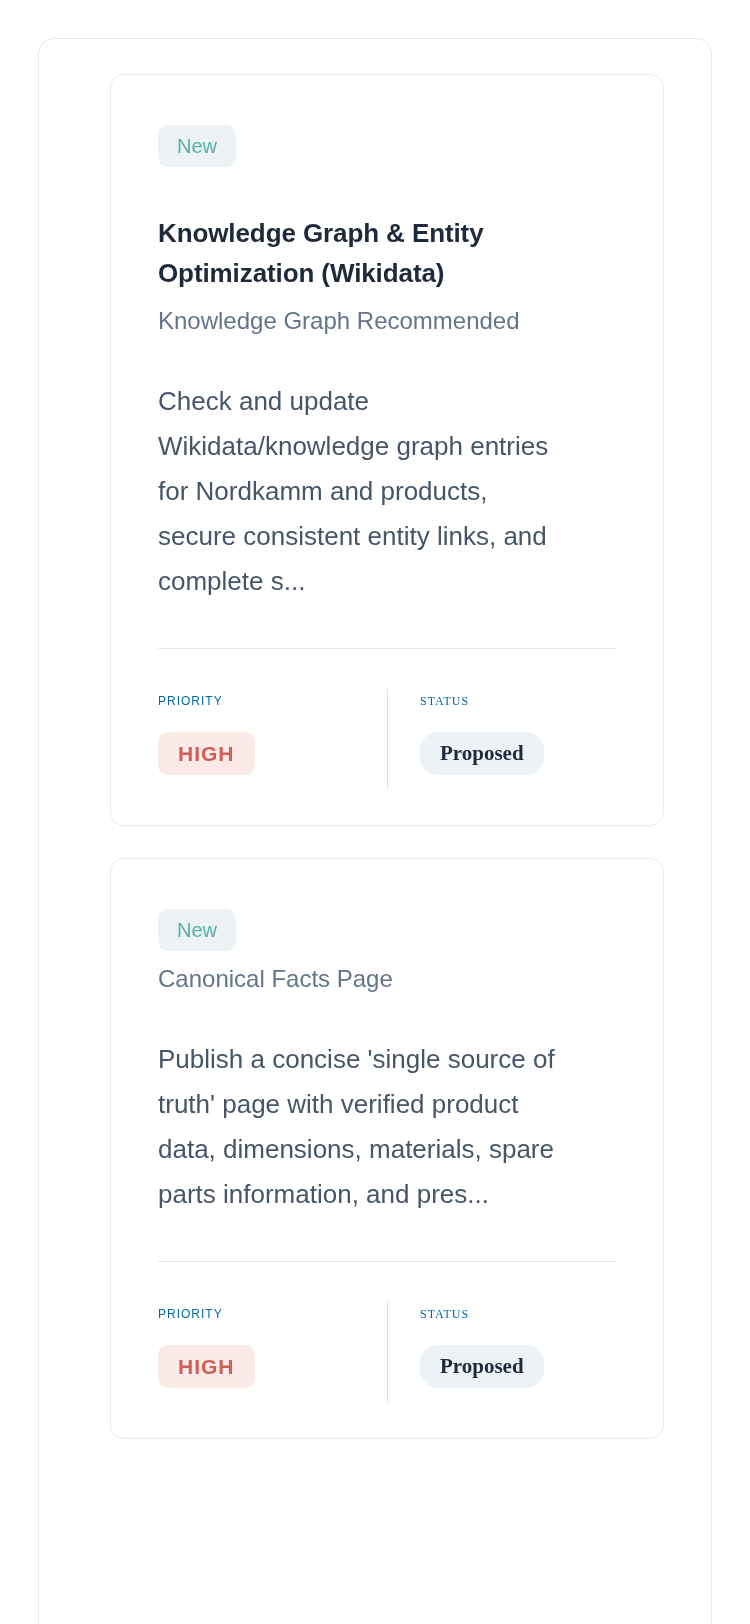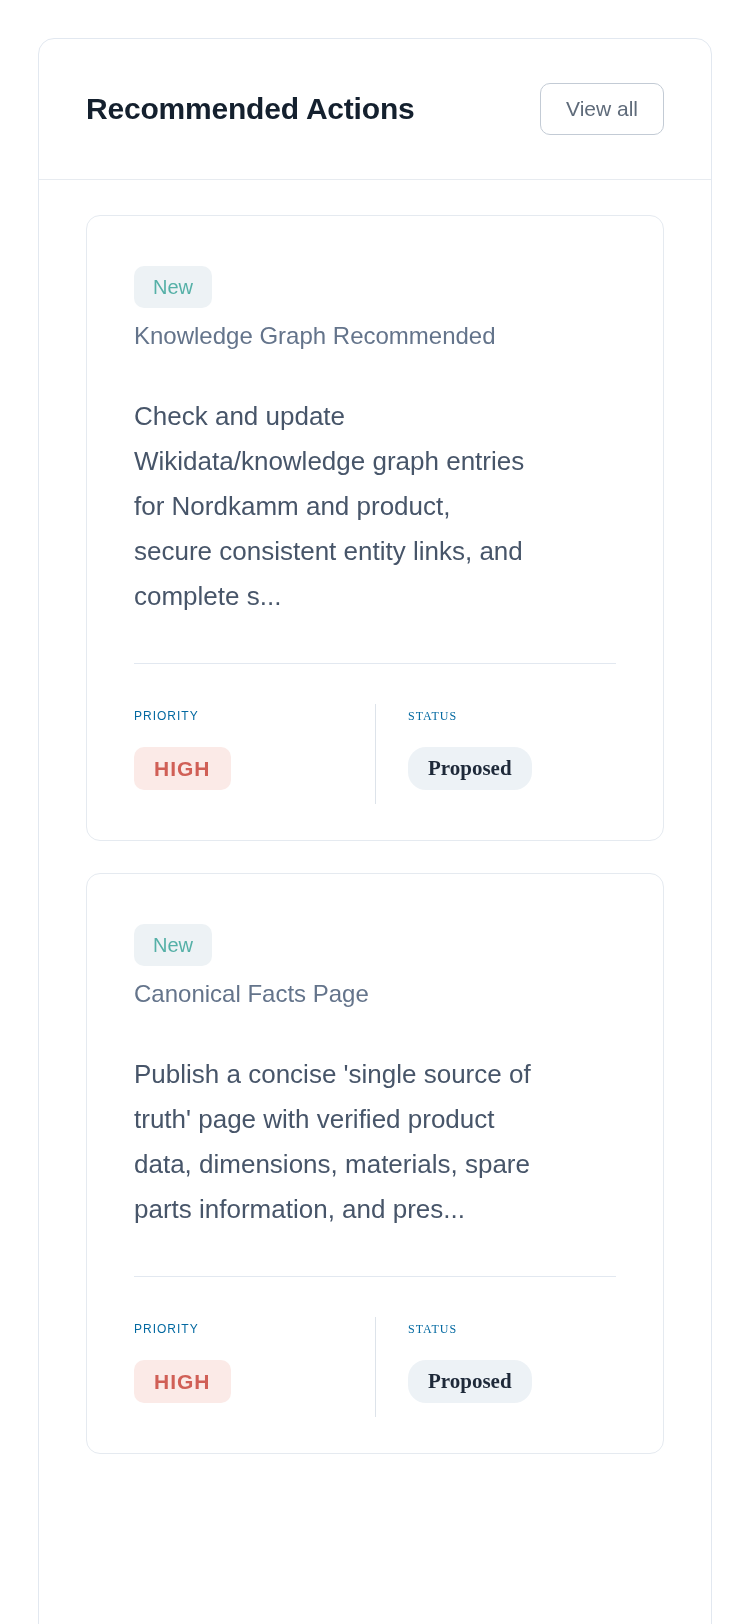--- a/index.html
+++ b/index.html
@@ -45,20 +45,21 @@
   }
   .panel-content {
     padding: 35px 47px 47px 47px;
   }
   .card {
     border: 1px solid #e5eaf0;
     border-radius: 14px;
     padding: 50px 47px 36px 47px;
     margin-bottom: 32px;
     background: #ffffff;
+    margin-left: 24px;
   }
   .badge-new {
     display: inline-block;
     background: #edf2f5;
     color: #55b0a7;
     font-size: 20px;
     font-weight: 500;
     padding: 9px 19px;
     border-radius: 10px;
     line-height: 24px;
@@ -132,33 +133,31 @@
     padding: 9px 20px;
     border-radius: 18px;
     line-height: 25px;
   }
 </style>
 </head>
 <body>
 
 <div class="panel">
 
-  <div class="panel-header">
-    <div class="panel-title">Recommended Actions</div>
-    <button class="view-all-btn">View all</button>
-  </div>
 
   <div class="panel-content">
 
     <div class="card">
       <span class="badge-new">New</span>
+      <div class="card-title">Knowledge Graph &amp; Entity
+Optimization (Wikidata)</div>
       <div class="card-category">Knowledge Graph Recommended</div>
       <div class="card-desc">Check and update
 Wikidata/knowledge graph entries
-for Nordkamm and product,
+for Nordkamm and products,
 secure consistent entity links, and
 complete s...</div>
       <hr class="card-divider">
       <div class="card-footer">
         <div class="footer-col">
           <div class="meta-label">PRIORITY</div>
           <span class="badge-priority">HIGH</span>
         </div>
         <div class="footer-col right">
           <div class="meta-label">STATUS</div>

